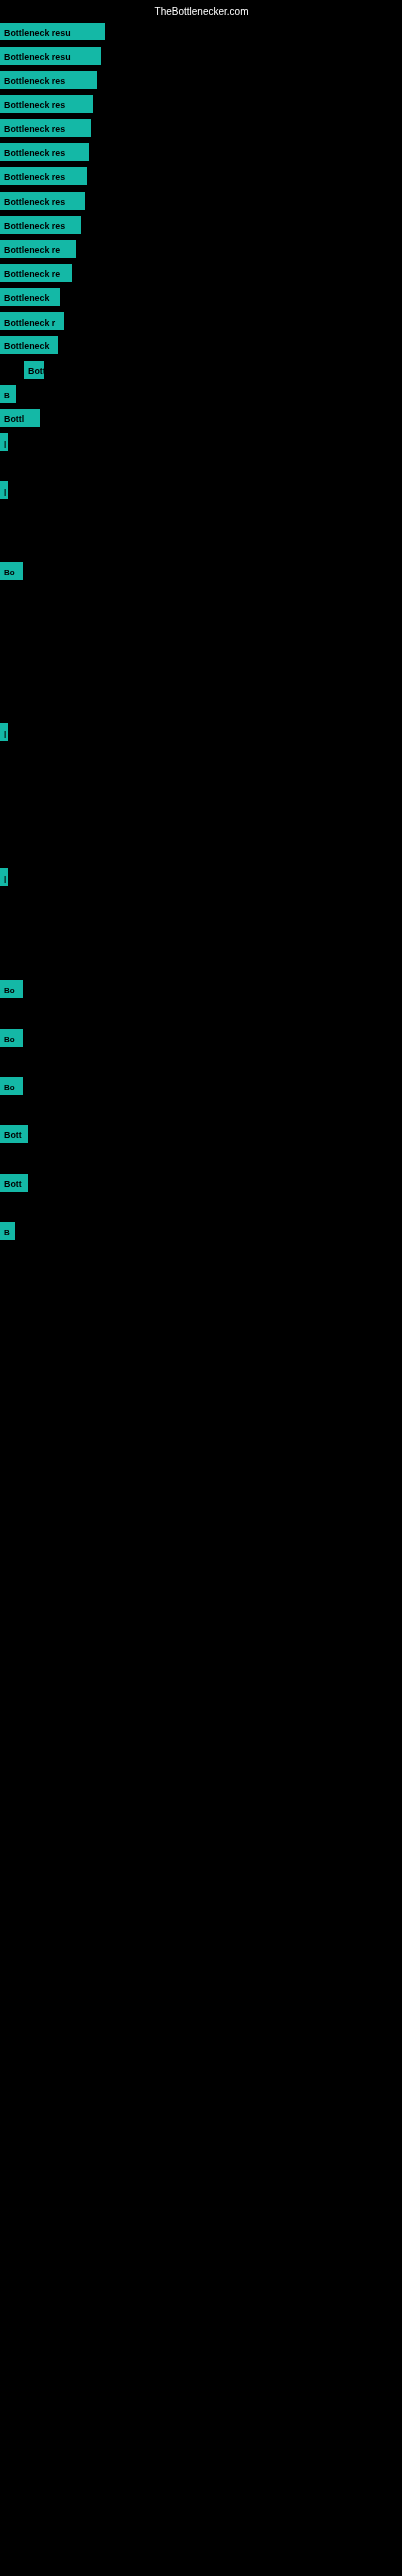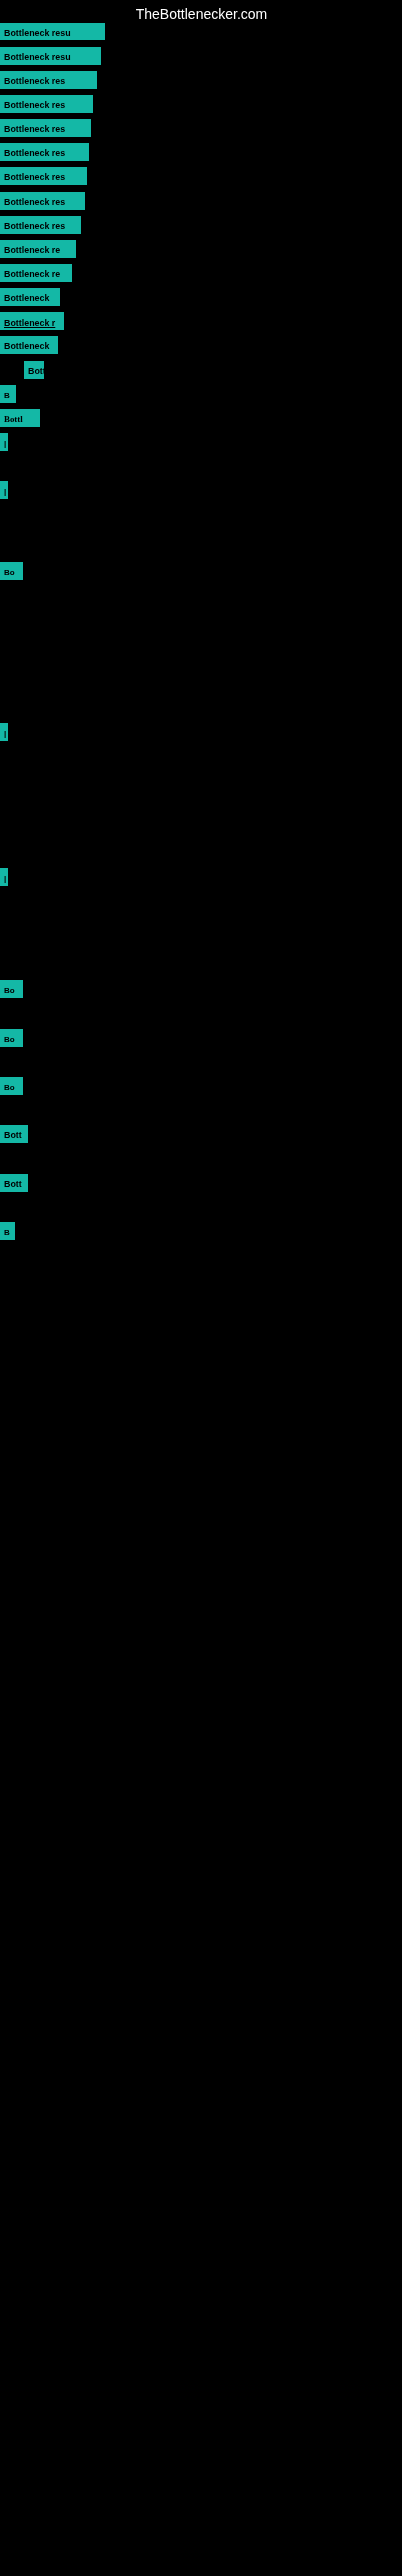--- a/index.html
+++ b/index.html
@@ -9,21 +9,21 @@
     }
     body {
       background-color: #000000;
       width: 403px;
       min-height: 2576px;
       font-family: Arial, sans-serif;
       position: relative;
     }
     .site-title {
       color: #ffffff;
-      font-size: 14px;
+      font-size: 10px;
       text-align: center;
       padding: 6.4px 0;
       position: absolute;
       top: 0;
       left: 0;
       right: 0;
     }
     .bar-container {
       position: absolute;
       left: 0;
@@ -75,33 +75,33 @@
     </div>
     <div class="bar-container" style="top: 240px; height: 17.7px; width: 76px;">
       <div class="bar-label" style="width: 76px; height: 17.7px; line-height: 17.7px; font-size: 8.9px;">Bottleneck re</div>
     </div>
     <div class="bar-container" style="top: 264px; height: 17.7px; width: 72px;">
       <div class="bar-label" style="width: 72px; height: 17.7px; line-height: 17.7px; font-size: 8.9px;">Bottleneck re</div>
     </div>
     <div class="bar-container" style="top: 288px; height: 17.7px; width: 60px;">
       <div class="bar-label" style="width: 60px; height: 17.7px; line-height: 17.7px; font-size: 8.9px;">Bottleneck</div>
     </div>
-    <div class="bar-container" style="top: 312px; height: 18px; width: 64px; text-decoration: underline;">
+    <div class="bar-container" style="top: 312px; height: 18px; width: 64px;">
       <div class="bar-label" style="width: 64px; height: 17.7px; line-height: 17.7px; font-size: 8.9px;">Bottleneck r</div>
     </div>
     <div class="bar-container" style="top: 336px; height: 17.7px; width: 58px;">
       <div class="bar-label" style="width: 58px; height: 17.7px; line-height: 17.7px; font-size: 8.9px;">Bottleneck</div>
     </div>
     <div class="bar-container" style="top: 361px; height: 17.7px; width: 44px;">
       <div class="bar-label" style="width: 44px; height: 17.7px; line-height: 17.7px; font-size: 8.9px; margin-left: 24px;">Bottlen</div>
     </div>
     <div class="bar-container" style="top: 385px; height: 17.7px; width: 16px;">
       <div class="bar-label" style="width: 16px; height: 17.7px; line-height: 17.7px; font-size: 8px;">B</div>
     </div>
-    <div class="bar-container" style="top: 409px; height: 17.7px; width: 40px; font-family: Liberation Serif, serif;">
+    <div class="bar-container" style="top: 409px; height: 17.7px; width: 40px;">
       <div class="bar-label" style="width: 40px; height: 17.7px; line-height: 17.7px; font-size: 8.9px;">Bottl</div>
     </div>
     <div class="bar-container" style="top: 433px; height: 17.7px; width: 4px;">
       <div class="bar-label" style="width: 4px; height: 17.7px; line-height: 17.7px; font-size: 8px;">|</div>
     </div>
     <div class="bar-container" style="top: 481px; height: 17.7px; width: 4px;">
       <div class="bar-label" style="width: 4px; height: 17.7px; line-height: 17.7px; font-size: 8px;">|</div>
     </div>
     <div class="bar-container" style="top: 562px; height: 17.7px; width: 22.5px;">
       <div class="bar-label" style="width: 22.5px; height: 17.7px; line-height: 17.7px; font-size: 8px;">Bo</div>

